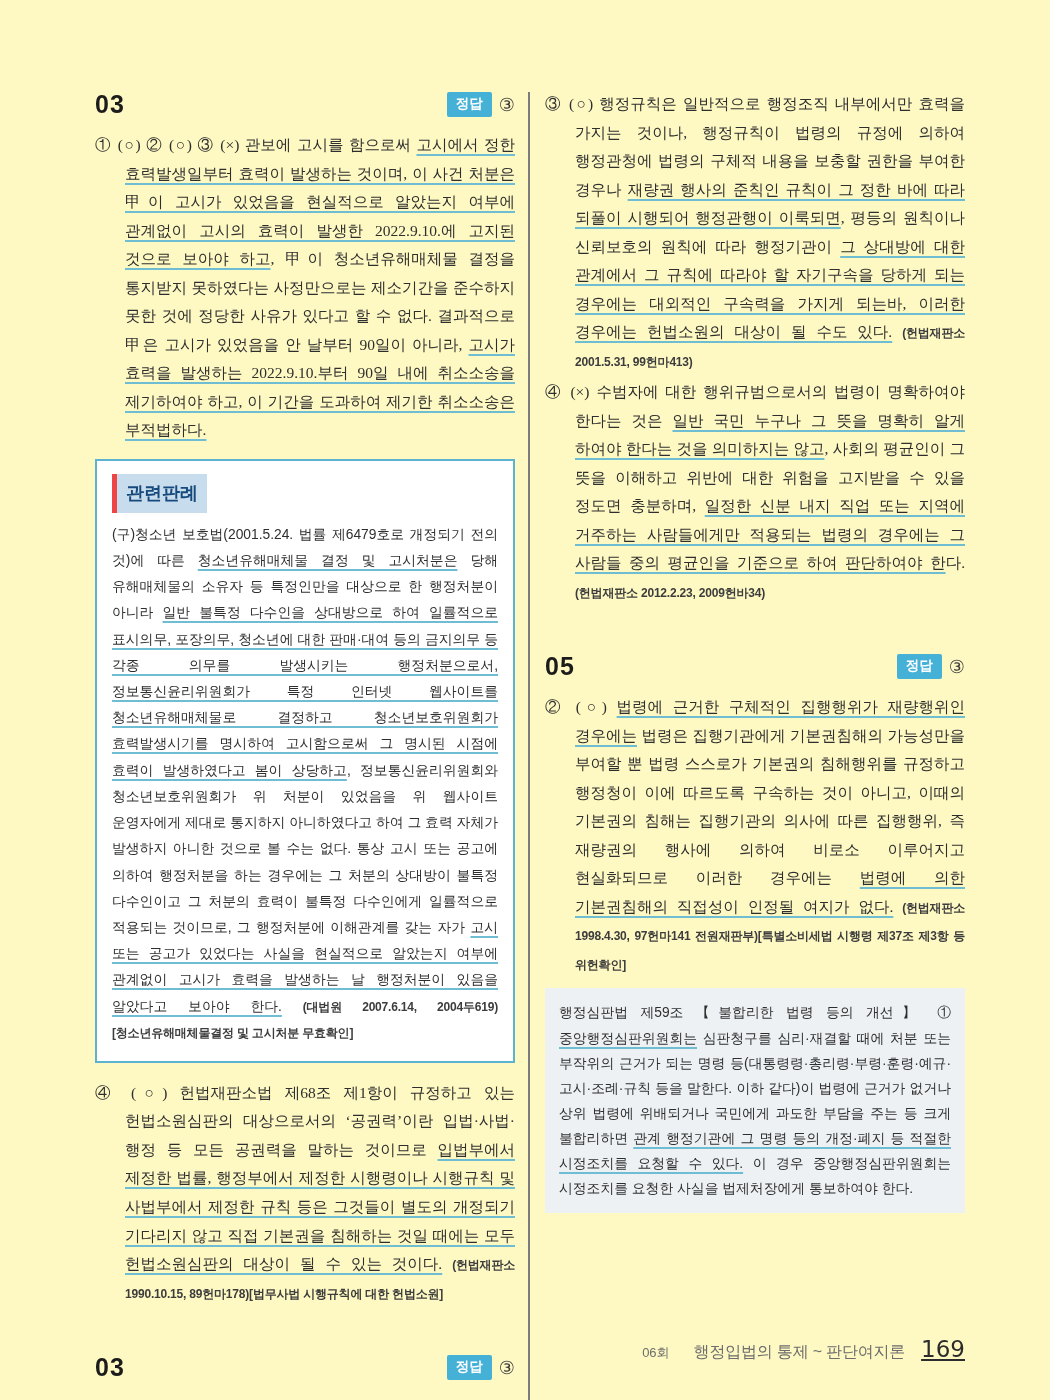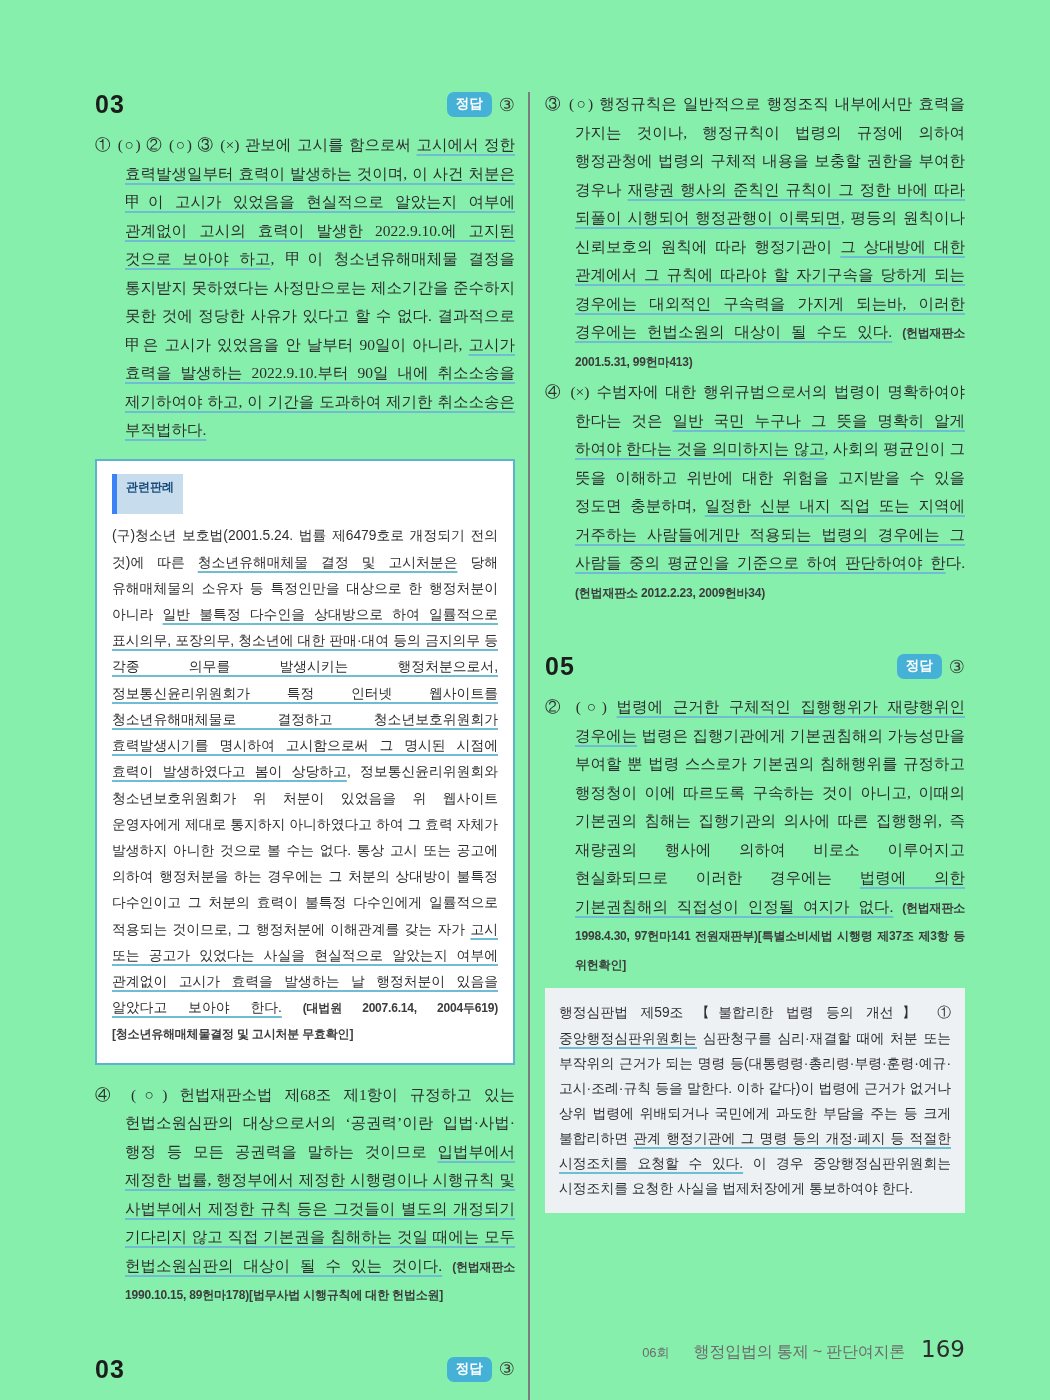--- a/index.html
+++ b/index.html
@@ -1,48 +1,48 @@
 <!DOCTYPE html>
 <html><head>
 <meta charset="utf-8">
 <style>
   html,body{margin:0;padding:0;background:#ffffff;}
-  .page{width:1050px;height:1400px;position:relative;background:#86efac;color:#2e2e2e;overflow:hidden;}
+  .page{width:1050px;height:1400px;position:relative;background:#fef9c3;color:#2e2e2e;overflow:hidden;}
   .content{position:absolute;top:90px;left:95px;display:flex;align-items:stretch;}
   .col{width:420px;}
   .divider{width:2px;background:#7c7c7c;margin:2px 15px 0 13px;}
   
   .qheader{display:flex;justify-content:space-between;align-items:center;margin:0 0 12px 0;font-family:"Liberation Sans",sans-serif;}
   .col .qheader{margin-top:46px;}
   .col .qheader:first-child{margin-top:0;}
   .qnum{font-size:25px;font-weight:bold;color:#1c1c1c;letter-spacing:1px;}
   .qans{display:flex;align-items:center;}
-  .badge{background:#45b1d6;color:#fff;font-size:13.5px;font-weight:bold;padding:3px 9px 4px;border-radius:7px;}
+  .badge{background:#45b1d6;color:#fff;font-size:13.5px;font-weight:bold;padding:3px 9px 4px;border-radius:2px;}
   .ansnum{font-size:18px;color:#3a3a3a;margin-left:7px;}
   
   .item{font-family:"Liberation Serif",serif;font-size:15.5px;line-height:1.84;word-break:keep-all;text-align:justify;
         padding-left:30px;text-indent:-30px;margin-bottom:3px;}
   .item.cont{text-indent:0;}
   .u{text-decoration:underline;text-decoration-color:#6fbdd3;text-decoration-thickness:2px;text-underline-offset:4px;}
   .cite{font-family:"Liberation Sans",sans-serif;font-size:12px;font-weight:bold;color:#3c3c3c;letter-spacing:-0.2px;}
   .b{font-weight:normal;}
   
   .pbox{border:2px solid #5bb3cf;padding:13px 15px 15px;margin:14px 0 16px;background:#fff;
         font-family:"Liberation Sans",sans-serif;font-size:13.8px;line-height:1.9;word-break:keep-all;text-align:justify;}
-  .plabel{display:inline-block;background:#c7dcec;color:#174a7c;font-weight:bold;font-size:12px;
-          padding:2px 9px 16px;border-left:5px solid #3b82f6;margin-bottom:9px;}
+  .plabel{display:inline-block;background:#c7dcec;color:#174a7c;font-weight:bold;font-size:18px;
+          padding:2px 9px 3px;border-left:5px solid #ef4444;margin-bottom:9px;}
   
   .lawbox{background:#eef1f4;padding:12px 14px;margin:10px 0 16px;
           font-family:"Liberation Sans",sans-serif;font-size:13.8px;line-height:1.82;word-break:keep-all;text-align:justify;}
   
   .footer{position:absolute;top:1336px;right:85px;font-family:"Liberation Sans",sans-serif;
           display:flex;align-items:baseline;color:#6d6d6d;}
   .f-sec{font-size:13px;margin-right:24px;}
   .f-title{font-size:16px;letter-spacing:-0.2px;}
-  .f-page{font-family:"DejaVu Sans",sans-serif;font-size:23px;font-weight:400;color:#2c2c2c;margin-left:16px;}
+  .f-page{font-family:"DejaVu Sans",sans-serif;font-size:23px;font-weight:400;color:#2c2c2c;margin-left:16px;text-decoration:underline;}
 </style>
 </head>
 <body>
 
 <div class="page">
   <div class="content">
     <div class="col" id="col-left">
         <div class="qheader">
           <span class="qnum">03</span>
           <span class="qans">

